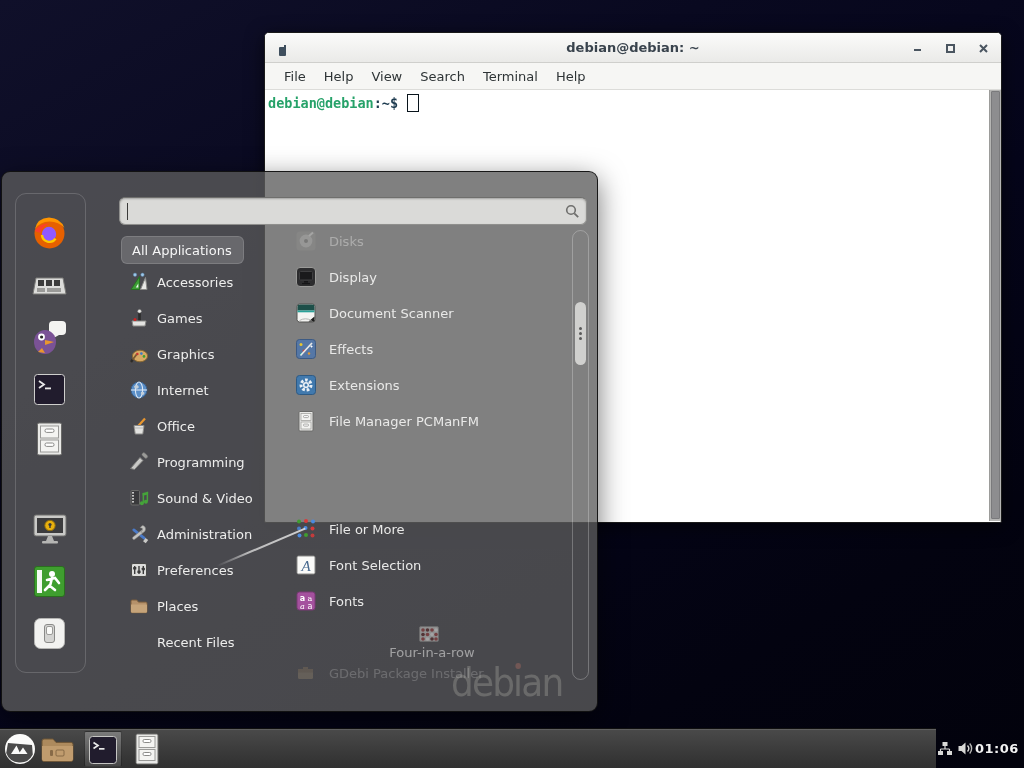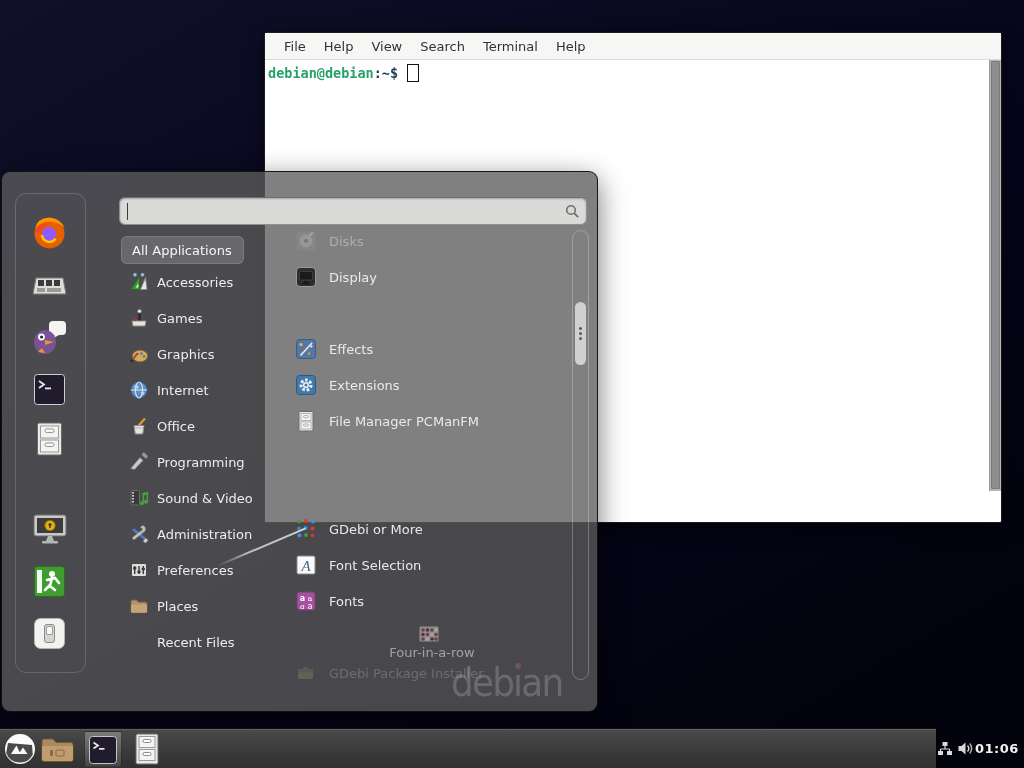--- a/index.html
+++ b/index.html
@@ -100,20 +100,46 @@
     color:#f2f2f2; letter-spacing:.5px; }
 </style>
 </head>
 <body>
 
 <div id="desktop">
 
   <div class="watermark"><span>deb</span><span class="wm-i">ı</span><span>an</span></div>
 
   <div class="term-window">
+    <div class="titlebar">
+      <span class="tb-icon">
+        <svg width="9" height="12" viewBox="0 0 9 12">
+            <rect x="0" y="2" width="7" height="9" rx="1" fill="#3f4f5e"></rect>
+            <rect x="5" y="0" width="2" height="3" fill="#3f4f5e"></rect>
+          </svg>
+      </span>
+      <span class="tb-title">debian@debian: ~</span>
+      <span class="tb-btns">
+        <span class="tbb">
+            <svg width="9" height="9">
+              <rect x="1" y="5" width="7" height="2" fill="#4a5560"></rect>
+            </svg>
+          </span>
+        <span class="tbb">
+            <svg width="9" height="9">
+              <rect x="1" y="1" width="7" height="7" fill="none" stroke="#4a5560" stroke-width="2"></rect>
+            </svg>
+          </span>
+        <span class="tbb">
+            <svg width="9" height="9">
+              <path d="M1 1 L8 8 M8 1 L1 8" stroke="#4a5560" stroke-width="2"></path>
+            </svg>
+          </span>
+      </span>
+    </div>
     <div class="menubar">
       <span>File</span>
       <span>Help</span>
       <span>View</span>
       <span>Search</span>
       <span>Terminal</span>
       <span>Help</span>
     </div>
     <div class="term-body">
       <div class="prompt"><span class="p-green">debian@debian</span><span class="p-dark">:~$</span><span class="cursor"></span></div>
@@ -372,20 +398,32 @@
         <svg width="22" height="22" viewBox="0 0 22 22">
           <rect x="1.5" y="1.5" width="19" height="19" rx="3.5" fill="#2c2c2e" stroke="#9a9a98"></rect>
           <rect x="4.5" y="5.5" width="13" height="8.5" rx="1" fill="#1a1a1c" stroke="#3f3f41"></rect>
           <rect x="9" y="15" width="4" height="1.6" fill="#151517"></rect>
           <rect x="7" y="17" width="8" height="1.2" fill="#151517"></rect>
         </svg>
       </span>
       <span class="lbl">Display</span>
     </div>
 
+    <div class="app-row" style="top:127px">
+      <span class="icn">
+        <svg width="22" height="22" viewBox="0 0 22 22">
+          <rect x="2" y="2" width="18" height="18" rx="2.5" fill="#f4f4f2" stroke="#555553"></rect>
+          <path d="M2.5 4.5 a2 2 0 0 1 2-2 h13 a2 2 0 0 1 2 2 v4 h-17 z" fill="#1d4f49"></path>
+          <rect x="2.5" y="8.5" width="17" height="1.8" fill="#2aa198"></rect>
+          <polygon points="19.5,14.5 19.5,19.5 13.5,19.5" fill="#1d1d1d"></polygon>
+          <path d="M4.5 18.5 q6-3.4 12 0" stroke="#b5b5b3" fill="none"></path>
+        </svg>
+      </span>
+      <span class="lbl">Document Scanner</span>
+    </div>
 
     <div class="app-row" style="top:163px">
       <span class="icn">
         <svg width="22" height="22" viewBox="0 0 22 22">
           <rect x="1.5" y="1.5" width="19" height="19" rx="3" fill="#5577a6" stroke="#3c5a84"></rect>
           <circle cx="6" cy="6.5" r="1.5" fill="#e8c62e"></circle>
             <circle cx="9" cy="13" r="1.4" fill="#cc4433"></circle>
             <circle cx="6" cy="16" r="1.2" fill="#2aa198"></circle>
             <circle cx="14" cy="15.5" r="1.2" fill="#e89a2e"></circle>
           <line x1="5.5" y1="17.5" x2="17" y2="5" stroke="#e8e8e6" stroke-width="1.7"></line>
@@ -429,21 +467,21 @@
             <circle cx="11" cy="3" r="2" fill="#d83a3a"></circle>
             <circle cx="18" cy="3.5" r="2" fill="#4a8ae0"></circle>
           <circle cx="4" cy="10.5" r="2" fill="#4a8ae0" opacity=".8"></circle>
             <circle cx="10.5" cy="10" r="2" fill="#4a8ae0"></circle>
             <circle cx="17.5" cy="10.5" r="2" fill="#d83a3a"></circle>
           <circle cx="4.5" cy="17.5" r="2" fill="#4a8ae0"></circle>
             <circle cx="11" cy="17" r="2" fill="#3f9e2f"></circle>
             <circle cx="17.5" cy="17.5" r="2" fill="#d83a3a" opacity=".85"></circle>
         </svg>
       </span>
-      <span class="lbl">GDebi or More</span>
+      <span class="lbl">File or More</span>
     </div>
 
     <div class="app-row" style="top:379px">
       <span class="icn">
         <svg width="22" height="22" viewBox="0 0 22 22">
           <rect x="2" y="2" width="18" height="18" rx="1.5" fill="#fafaf8" stroke="#8a8a88"></rect>
           <text x="11" y="16.5" font-family="Liberation Serif, DejaVu Serif, serif" font-size="15" font-style="italic" fill="#46688e" text-anchor="middle">A</text>
         </svg>
       </span>
       <span class="lbl">Font Selection</span>

